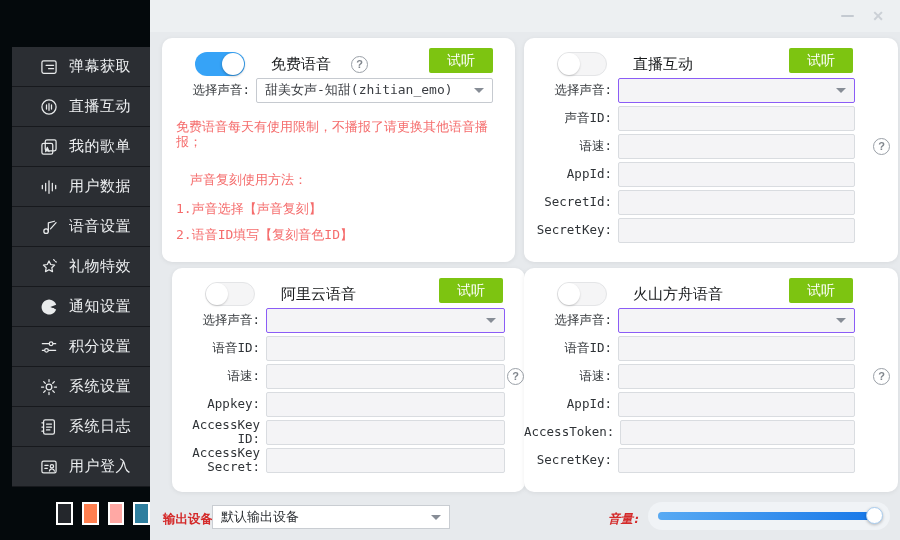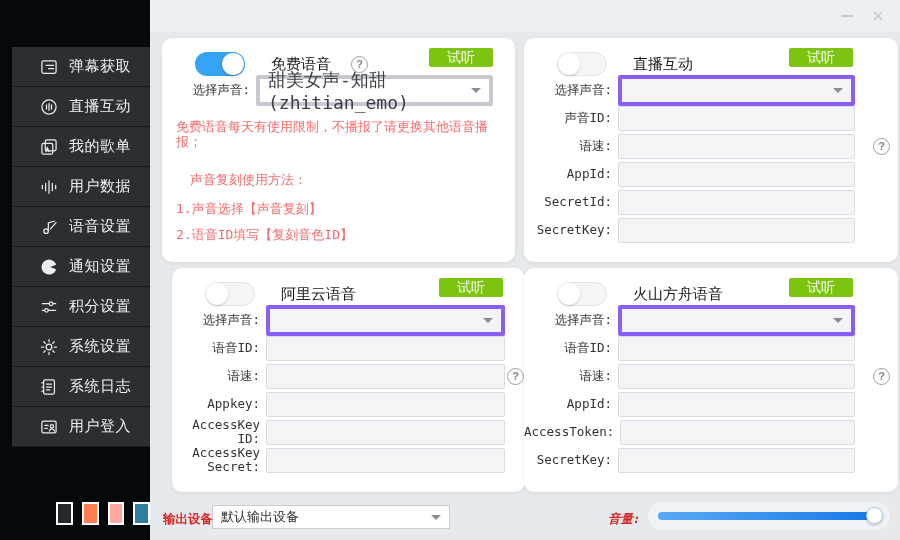--- a/index.html
+++ b/index.html
@@ -36,36 +36,36 @@
   .toggle.on{background:#36a3f7;}
   .toggle.off{background:#f5f5f6;border:1px solid #e4e5e7;}
   .toggle::after{content:"";position:absolute;width:22px;height:22px;border-radius:50%;background:#fff;top:1px;
     box-shadow:0 1px 3px rgba(0,0,0,.3);}
   .toggle.on::after{right:1px;}
   .toggle.off::after{left:0;top:0;box-shadow:0 1px 2px rgba(0,0,0,.18);}
   .ptitle{margin-left:26px;font-size:15px;color:#17191b;}
   .help{display:inline-flex;align-items:center;justify-content:center;width:17px;height:17px;border-radius:50%;
     border:1.5px solid #9aa0a7;color:#80868d;font-size:11px;font-weight:bold;cursor:pointer;box-sizing:border-box;}
   .phead .help{margin-left:20px;}
-  .listen{position:absolute;top:10px;width:64px;height:19px;background:#7dc411;color:#ffffff;border:none;
+  .listen{position:absolute;top:10px;width:64px;height:25px;background:#7dc411;color:#ffffff;border:none;
     font-size:14px;border-radius:2px;cursor:pointer;font-family:inherit;display:flex;align-items:center;justify-content:center;}
   .p-left .listen{right:22px;}
   .p-right .listen{right:45px;}
 
   .fields{}
   .p-right .fields{padding-right:43px;}
   .p-left  .fields{padding-right:20px;}
   .frow{display:flex;align-items:center;height:24px;margin-bottom:4px;position:relative;}
   .flabel{flex:0 0 88px;text-align:right;padding-right:6px;font-family:"DejaVu Sans Mono",monospace;
     font-size:12.5px;color:#2f3337;line-height:1.1;}
   .finput{flex:1;height:23px;background:#f4f4f6;border:1px solid #d9dce0;border-radius:2px;outline:none;
     font-family:"DejaVu Sans Mono",monospace;font-size:13px;color:#333;padding:0 6px;min-width:0;}
-  .fselect{flex:1;height:23px;background:#f4f4f6;border:4px solid #8b5cf6;border-radius:2px;position:relative;
+  .fselect{flex:1;height:23px;background:#f4f4f6;border:1px solid #8b5cf6;border-radius:2px;position:relative;
     cursor:pointer;display:flex;align-items:center;padding:0 24px 0 8px;
-    font-family:"DejaVu Sans Mono",monospace;font-size:18px;color:#3a3d42;}
+    font-family:"DejaVu Sans Mono",monospace;font-size:13px;color:#3a3d42;}
   .fselect.white{background:#ffffff;border-color:#c6cad0;}
   .caret{position:absolute;right:8px;top:9px;width:0;height:0;border:5px solid transparent;border-top-color:#878d96;border-bottom:none;}
   .fhelp{position:absolute;}
   .p-right .fhelp{right:-35px;}
   .p-left  .fhelp{right:-19px;}
 
   
   .hint{font-family:"DejaVu Sans Mono",monospace;color:#f56c6c;font-size:13px;line-height:1.15;}
   #hint1{margin:18px 10px 0 14px;}
   #hint2{margin:23px 10px 0 28px;}
@@ -136,20 +136,29 @@
             <svg viewBox="0 0 24 24">
               <circle cx="8.5" cy="17" r="2.7" stroke="#e9ebec" stroke-width="1.5" fill="none" stroke-linecap="round" stroke-linejoin="round"></circle>
               <path d="M11.2 17V7l7.3-1.9M13.8 14.2l6.7-7.4" stroke="#e9ebec" stroke-width="1.5" fill="none" stroke-linecap="round" stroke-linejoin="round"></path>
             </svg>
           </span>
           <span class="mlabel">语音设置</span>
         </div>
         <div class="menu-item">
           <span class="micon">
             <svg viewBox="0 0 24 24">
+              <path d="M12 4.8l2.1 4.2 4.6.7-3.3 3.2.8 4.6-4.2-2.2-4.2 2.2.8-4.6-3.3-3.2 4.6-.7z" stroke="#e9ebec" stroke-width="1.5" fill="none" stroke-linecap="round" stroke-linejoin="round"></path>
+              <path d="M17.6 3.2l1.1 1.1M19.8 5.6l1 .4" stroke="#e9ebec" stroke-width="1.5" fill="none" stroke-linecap="round" stroke-linejoin="round"></path>
+            </svg>
+          </span>
+          <span class="mlabel">礼物特效</span>
+        </div>
+        <div class="menu-item">
+          <span class="micon">
+            <svg viewBox="0 0 24 24">
               <path d="M20.6 9.2A9 9 0 1 0 20.6 14.9L13.6 12z" fill="#e9ebec"></path>
               <circle cx="17" cy="14.6" r="1.4" fill="#e9ebec"></circle>
             </svg>
           </span>
           <span class="mlabel">通知设置</span>
         </div>
         <div class="menu-item">
           <span class="micon">
             <svg viewBox="0 0 24 24">
               <path d="M4 8h16M4 16h16" stroke="#e9ebec" stroke-width="1.5" fill="none" stroke-linecap="round" stroke-linejoin="round"></path>

